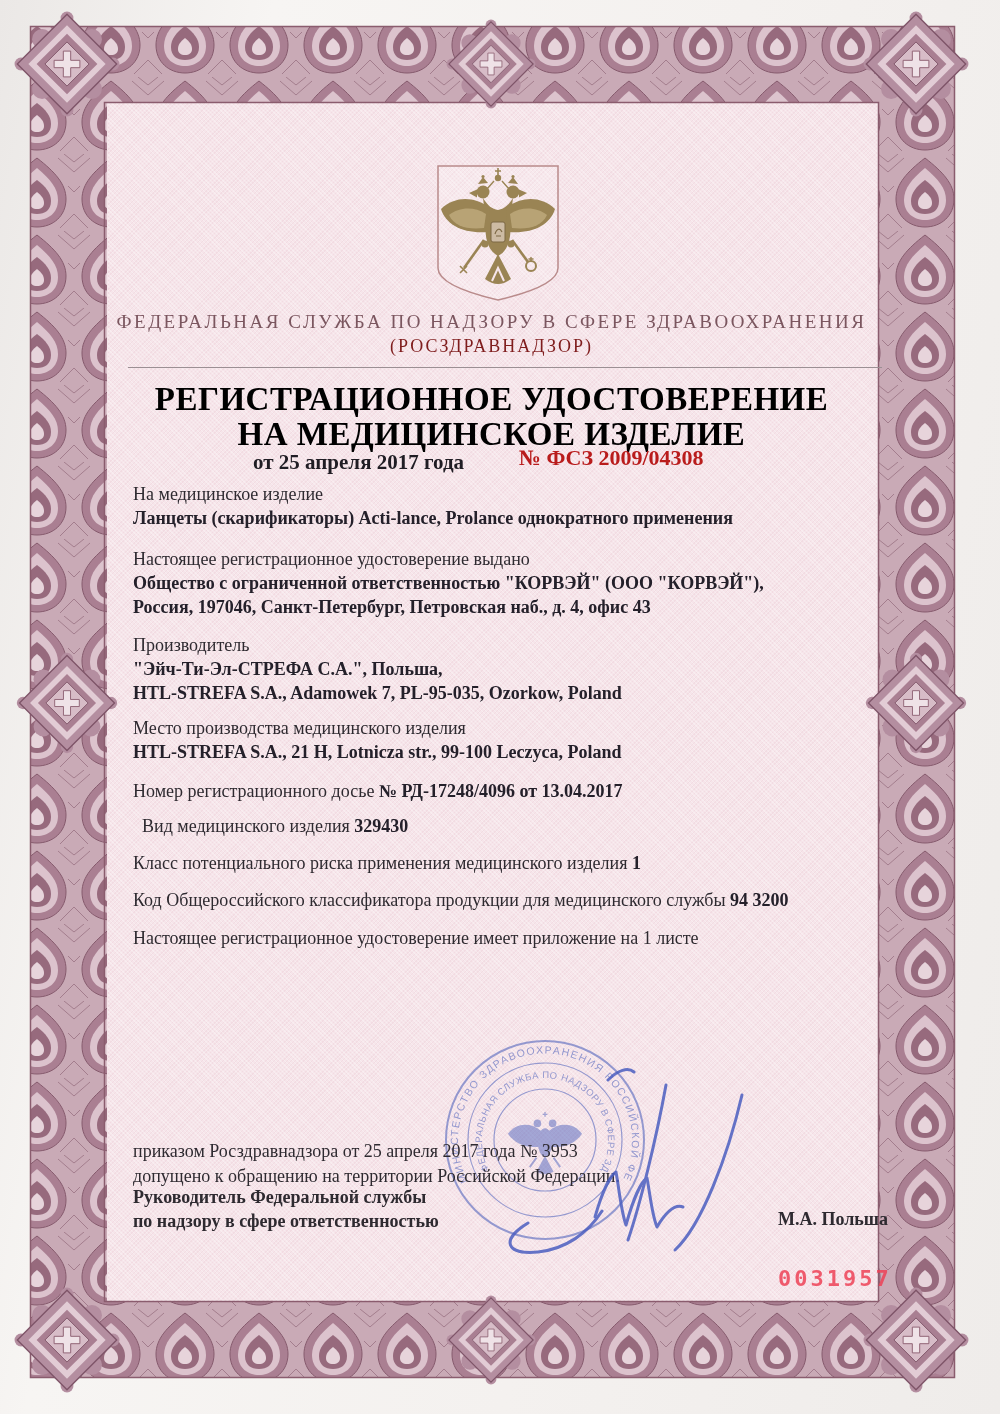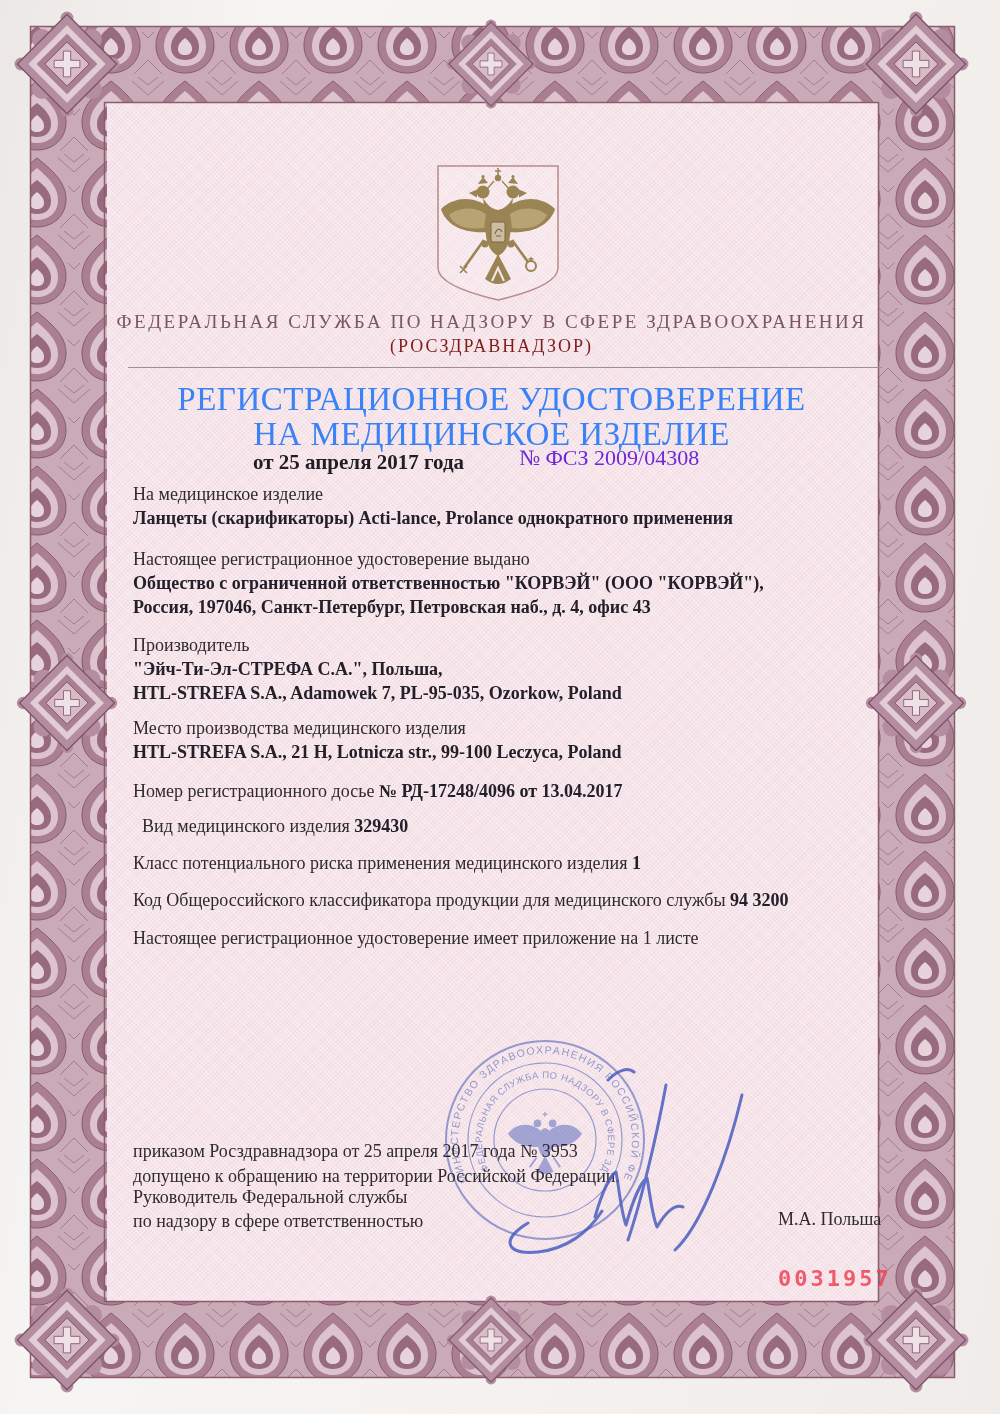--- a/index.html
+++ b/index.html
@@ -14,25 +14,25 @@
     background-color:#f6e5ea;
     background-image:
       repeating-linear-gradient(45deg, rgba(255,255,255,.30) 0 1px, rgba(255,255,255,0) 1px 3px),
       repeating-linear-gradient(-45deg, rgba(221,171,185,.16) 0 1px, rgba(255,255,255,0) 1px 3px);
   }
   .t{position:absolute;white-space:nowrap;color:#2e2a30;font-size:18px;line-height:24px}
   .c{position:absolute;left:105px;width:773px;text-align:center;white-space:nowrap}
   .authority{font-size:19px;letter-spacing:2.5px;color:#7b565f}
   .authority2{font-size:18px;letter-spacing:2px;color:#7f1d1d}
   .sep{position:absolute;left:128px;top:367px;width:754px;height:1px;background:#9b8f93}
-  .title{font-weight:normal;font-size:33px;color:#3b82f6;letter-spacing:.5px}
+  .title{font-weight:bold;font-size:33px;color:#000000;letter-spacing:.5px}
   .datebold{font-weight:bold;font-size:21px;color:#201d24}
-  .regnum{font-weight:normal;font-size:22px;color:#6d28d9}
+  .regnum{font-weight:bold;font-size:22px;color:#b91c1c}
   b{color:#24202a}
-  .footer-bold{font-weight:normal}
+  .footer-bold{font-weight:bold}
   .serial{
     position:absolute;left:778px;top:1266px;
     font-family:"DejaVu Sans Mono", monospace;font-weight:bold;
     font-size:22px;letter-spacing:3px;color:#ee4257;opacity:.85;
   }
   .stampwrap{position:absolute;left:415px;top:1010px;filter:blur(.4px)}
   .sigwrap{position:absolute;left:470px;top:1065px}
 </style>
 </head>
 <body>

